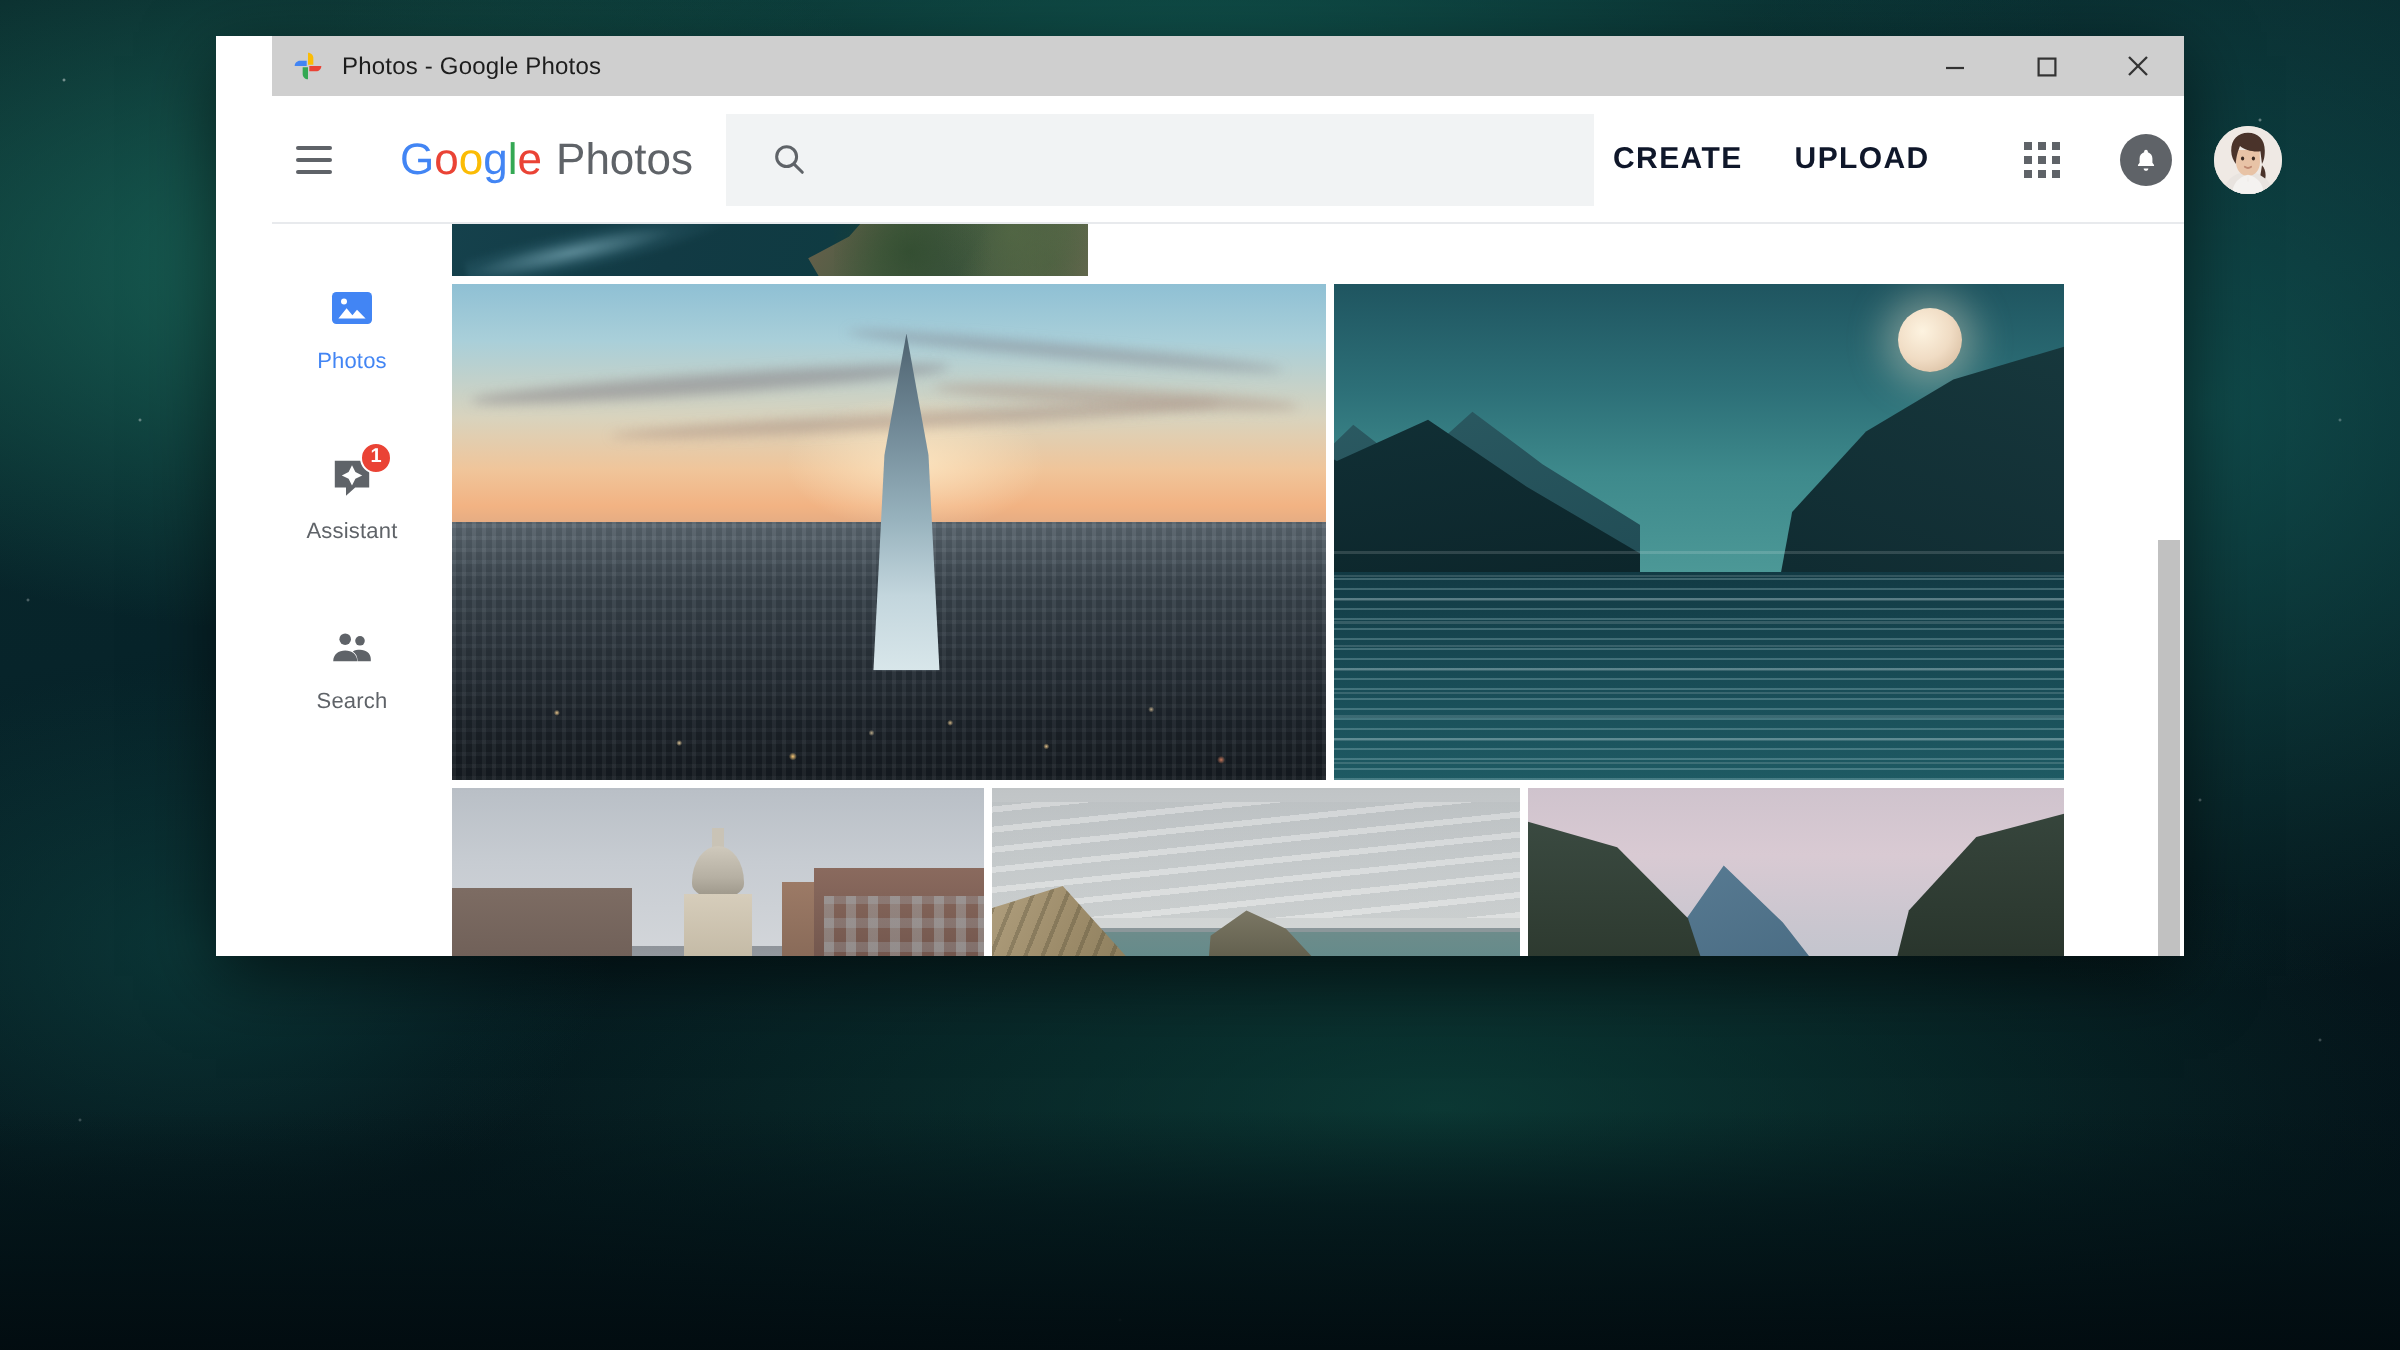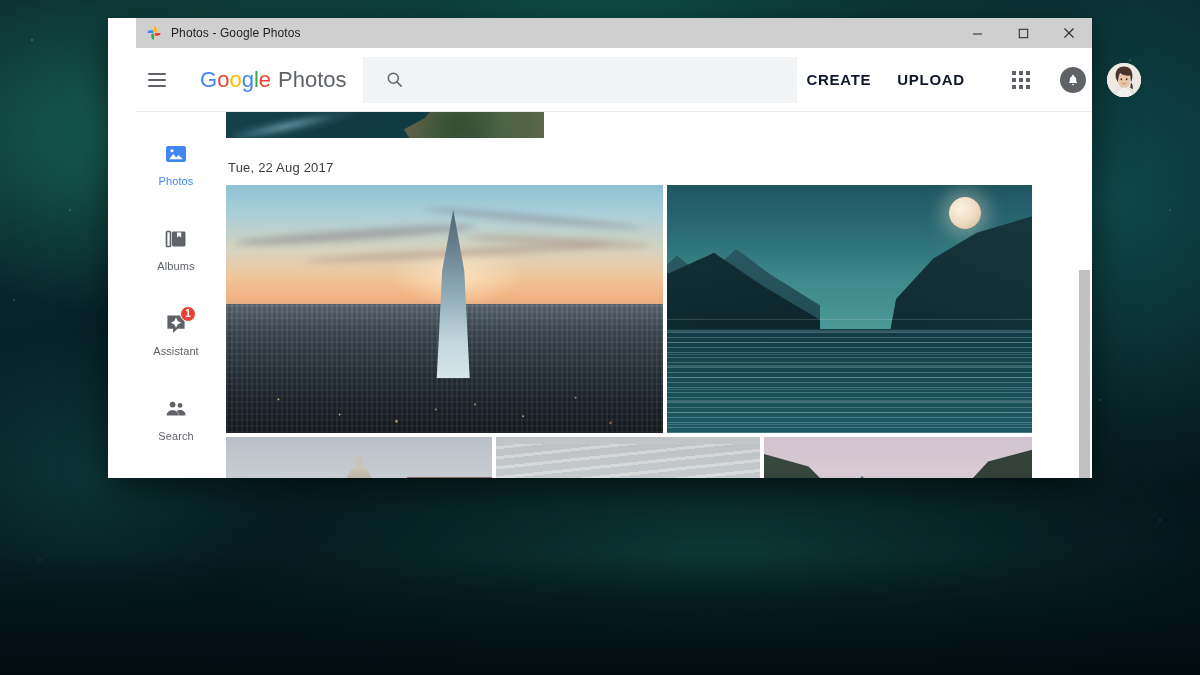--- a/index.html
+++ b/index.html
@@ -474,30 +474,20 @@
           <span class="nav-icon">
             <svg width="24" height="24" viewBox="0 0 24 24">
               <rect x="2" y="4" width="20" height="16" rx="2.2" fill="#4285f4"></rect>
               <path d="M5.2 17.2l4.1-5.1 2.9 3.5 2.3-2.7 4.3 4.3z" fill="#fff"></path>
               <circle cx="8" cy="8.8" r="1.5" fill="#fff"></circle>
             </svg>
           </span>
           <span class="nav-label">Photos</span>
         </div>
 
-        <div class="nav-item">
-          <span class="nav-icon">
-            <svg width="24" height="24" viewBox="0 0 24 24">
-              <rect x="2.5" y="4.5" width="4" height="15" rx="1" fill="none" stroke="#5f6368" stroke-width="1.7"></rect>
-              <rect x="8" y="4.5" width="13.5" height="15" rx="1.4" fill="#5f6368"></rect>
-              <path d="M13 5.4h4.2v5.2L15.1 9l-2.1 1.6z" fill="#fff"></path>
-            </svg>
-          </span>
-          <span class="nav-label">Albums</span>
-        </div>
 
         <div class="nav-item">
           <span class="nav-icon">
             <svg width="24" height="24" viewBox="0 0 24 24">
               <path d="M3.4 3.4h17.2v13.4h-7l-4.6 4.1v-4.1H3.4z" fill="#5f6368"></path>
               <path d="M12 5.6l1.7 3.4 3.4 1.7-3.4 1.7L12 15.8l-1.7-3.4-3.4-1.7 3.4-1.7z" fill="#fff"></path>
             </svg>
           </span>
           <span class="badge">1</span>
           <span class="nav-label">Assistant</span>
@@ -523,21 +513,20 @@
             <div class="photo" style="width:318px;height:30px;">
               <div class="scene">
                 <div class="p0-sea"></div>
                 <div class="p0-swirl"></div>
                 <div class="p0-land"></div>
                 <div class="p0-veg"></div>
               </div>
             </div>
           </div>
 
-          <div class="date-label">Tue, 22 Aug 2017</div>
 
           <div class="photo-row">
             <div class="photo" style="width:437px;height:248px;">
               <div class="scene">
                 <div class="p1-sky"></div>
                 <div class="p1-glow"></div>
                 <div class="p1-cloud p1-c1"></div>
                 <div class="p1-cloud p1-c2"></div>
                 <div class="p1-cloud p1-c3"></div>
                 <div class="p1-cloud p1-c4"></div>

